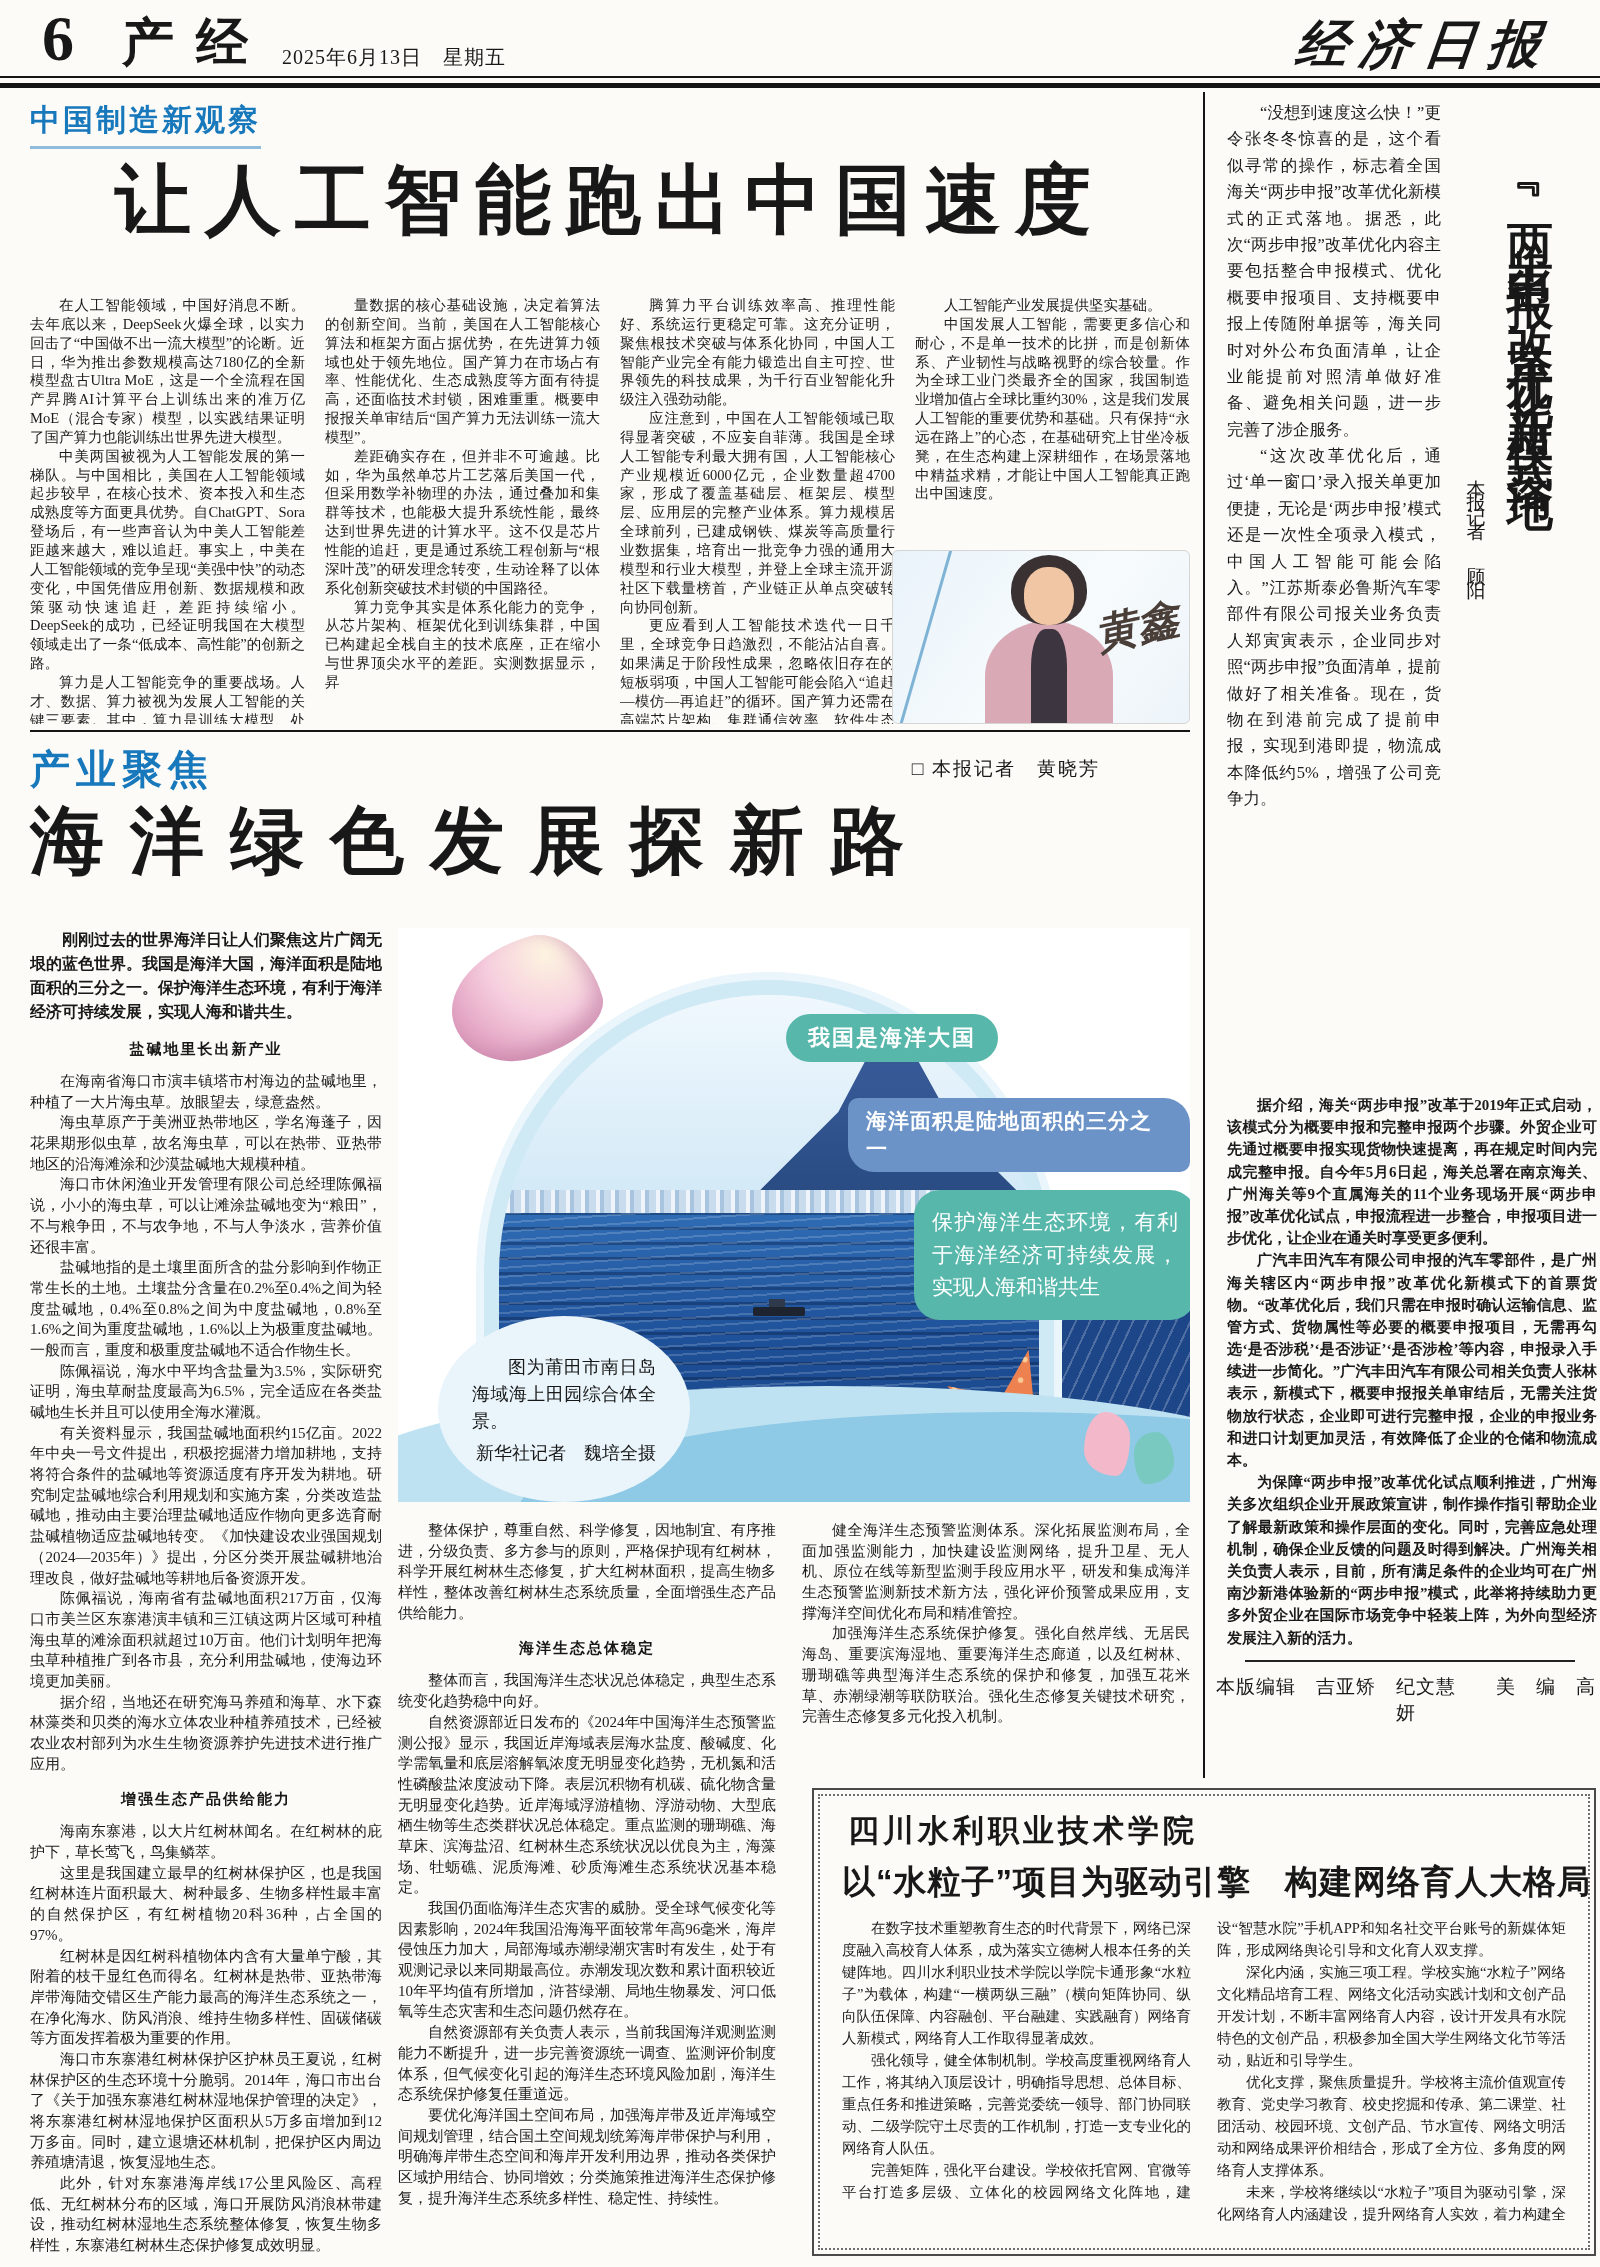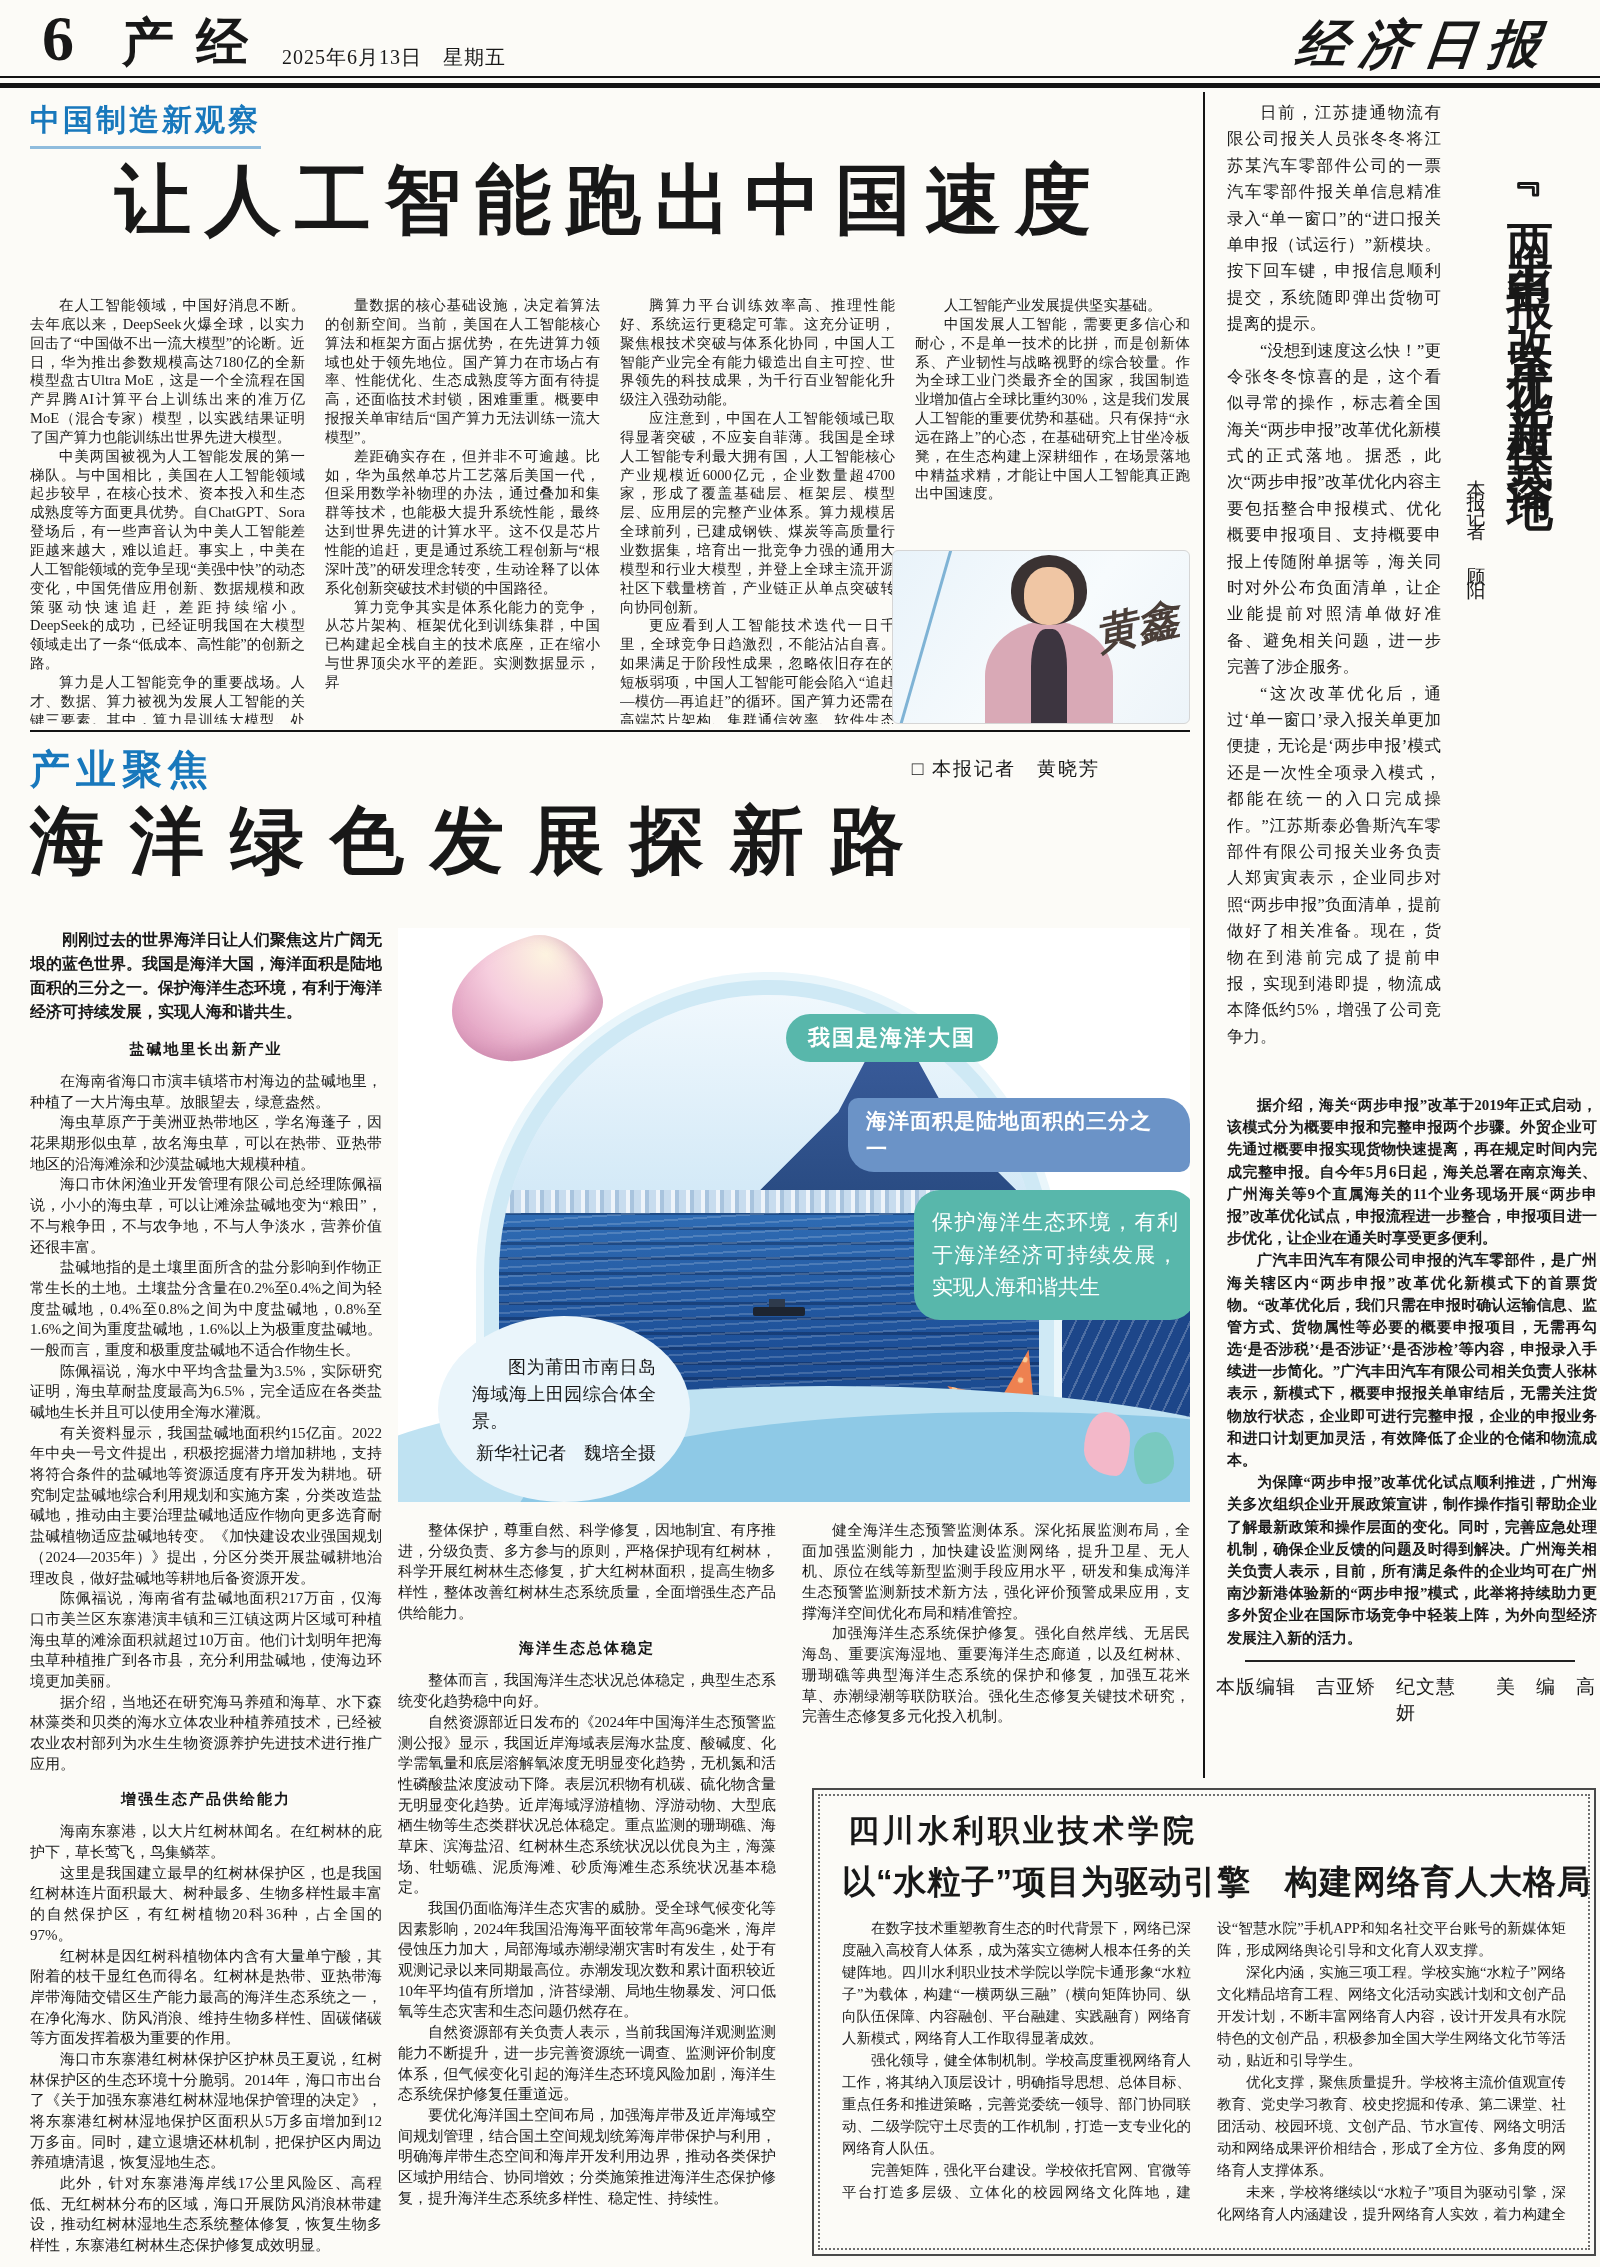--- a/index.html
+++ b/index.html
@@ -235,23 +235,22 @@
     <div class="oc-right">
         <p class="para">健全海洋生态预警监测体系。深化拓展监测布局，全面加强监测能力，加快建设监测网络，提升卫星、无人机、原位在线等新型监测手段应用水平，研发和集成海洋生态预警监测新技术新方法，强化评价预警成果应用，支撑海洋空间优化布局和精准管控。</p>
         <p class="para">加强海洋生态系统保护修复。强化自然岸线、无居民海岛、重要滨海湿地、重要海洋生态廊道，以及红树林、珊瑚礁等典型海洋生态系统的保护和修复，加强互花米草、赤潮绿潮等联防联治。强化生态修复关键技术研究，完善生态修复多元化投入机制。</p>
       </div>
   </div>
 
   <div id="vdiv"></div>
 
   <div id="sidebar">
     <div class="sb-narrow">
-        <p class="para">日前，江苏捷通物流有限公司报关人员张冬冬将江苏某汽车零部件公司的一票汽车零部件报关单信息精准录入“单一窗口”的“进口报关单申报（试运行）”新模块。按下回车键，申报信息顺利提交，系统随即弹出货物可提离的提示。</p>
         <p class="para">“没想到速度这么快！”更令张冬冬惊喜的是，这个看似寻常的操作，标志着全国海关“两步申报”改革优化新模式的正式落地。据悉，此次“两步申报”改革优化内容主要包括整合申报模式、优化概要申报项目、支持概要申报上传随附单据等，海关同时对外公布负面清单，让企业能提前对照清单做好准备、避免相关问题，进一步完善了涉企服务。</p>
-        <p class="para">“这次改革优化后，通过‘单一窗口’录入报关单更加便捷，无论是‘两步申报’模式还是一次性全项录入模式，都能在统一的入口完成操作。”江苏斯泰必鲁斯汽车零部件有限公司报关业务负责人郑寅寅表示，企业同步对照“两步申报”负面清单，提前做好了相关准备。现在，货物在到港前完成了提前申报，实现到港即提，物流成本降低约5%，增强了公司竞争力。</p>
+        <p class="para">“这次改革优化后，通过‘单一窗口’录入报关单更加便捷，无论是‘两步申报’模式还是一次性全项录入模式，中国人工智能可能会陷入。”江苏斯泰必鲁斯汽车零部件有限公司报关业务负责人郑寅寅表示，企业同步对照“两步申报”负面清单，提前做好了相关准备。现在，货物在到港前完成了提前申报，实现到港即提，物流成本降低约5%，增强了公司竞争力。</p>
       </div>
     <div class="v-byline">本报记者　顾阳</div>
     <div class="v-head">『两步申报』改革优化新模式落地</div>
     <div class="sb-wide">
         <p class="para">据介绍，海关“两步申报”改革于2019年正式启动，该模式分为概要申报和完整申报两个步骤。外贸企业可先通过概要申报实现货物快速提离，再在规定时间内完成完整申报。自今年5月6日起，海关总署在南京海关、广州海关等9个直属海关的11个业务现场开展“两步申报”改革优化试点，申报流程进一步整合，申报项目进一步优化，让企业在通关时享受更多便利。</p>
         <p class="para">广汽丰田汽车有限公司申报的汽车零部件，是广州海关辖区内“两步申报”改革优化新模式下的首票货物。“改革优化后，我们只需在申报时确认运输信息、监管方式、货物属性等必要的概要申报项目，无需再勾选‘是否涉税’‘是否涉证’‘是否涉检’等内容，申报录入手续进一步简化。”广汽丰田汽车有限公司相关负责人张林表示，新模式下，概要申报报关单审结后，无需关注货物放行状态，企业即可进行完整申报，企业的申报业务和进口计划更加灵活，有效降低了企业的仓储和物流成本。</p>
         <p class="para">为保障“两步申报”改革优化试点顺利推进，广州海关多次组织企业开展政策宣讲，制作操作指引帮助企业了解最新政策和操作层面的变化。同时，完善应急处理机制，确保企业反馈的问题及时得到解决。广州海关相关负责人表示，目前，所有满足条件的企业均可在广州南沙新港体验新的“两步申报”模式，此举将持续助力更多外贸企业在国际市场竞争中轻装上阵，为外向型经济发展注入新的活力。</p>
       </div>
     <div class="sb-footer-rule"></div>
     <div class="sb-footer">本版编辑　吉亚矫　纪文慧　　美　编　高　妍</div>

